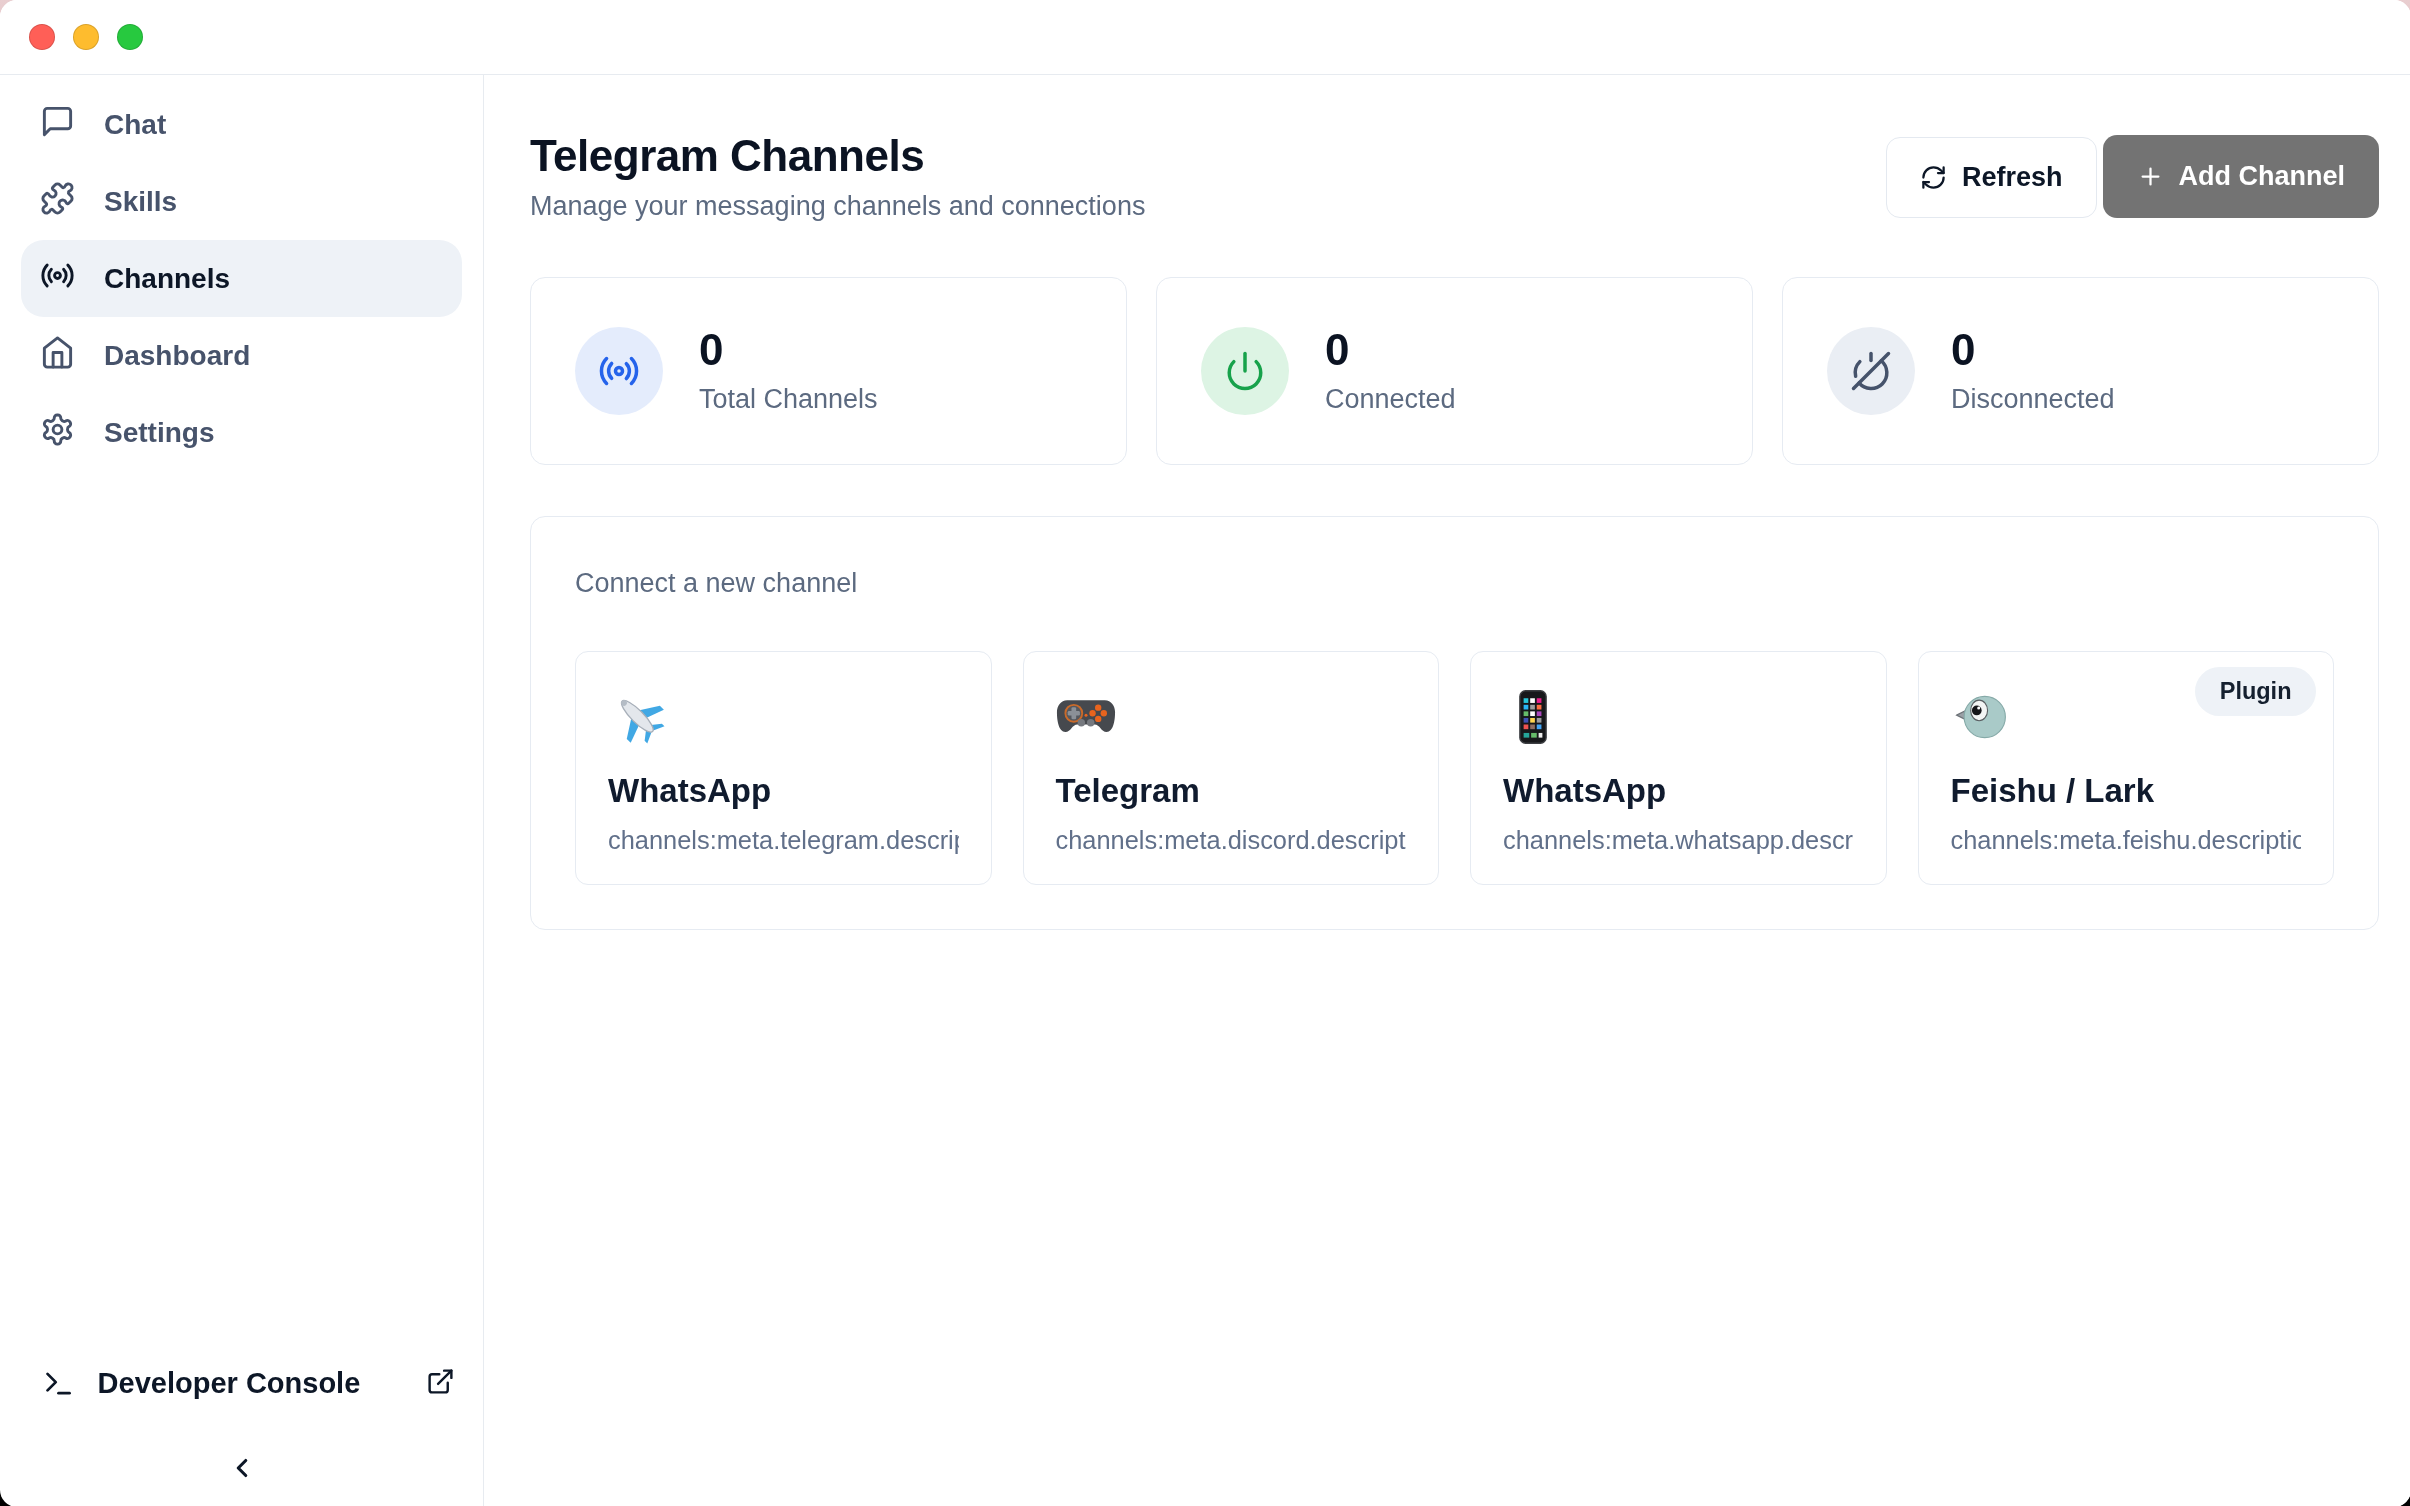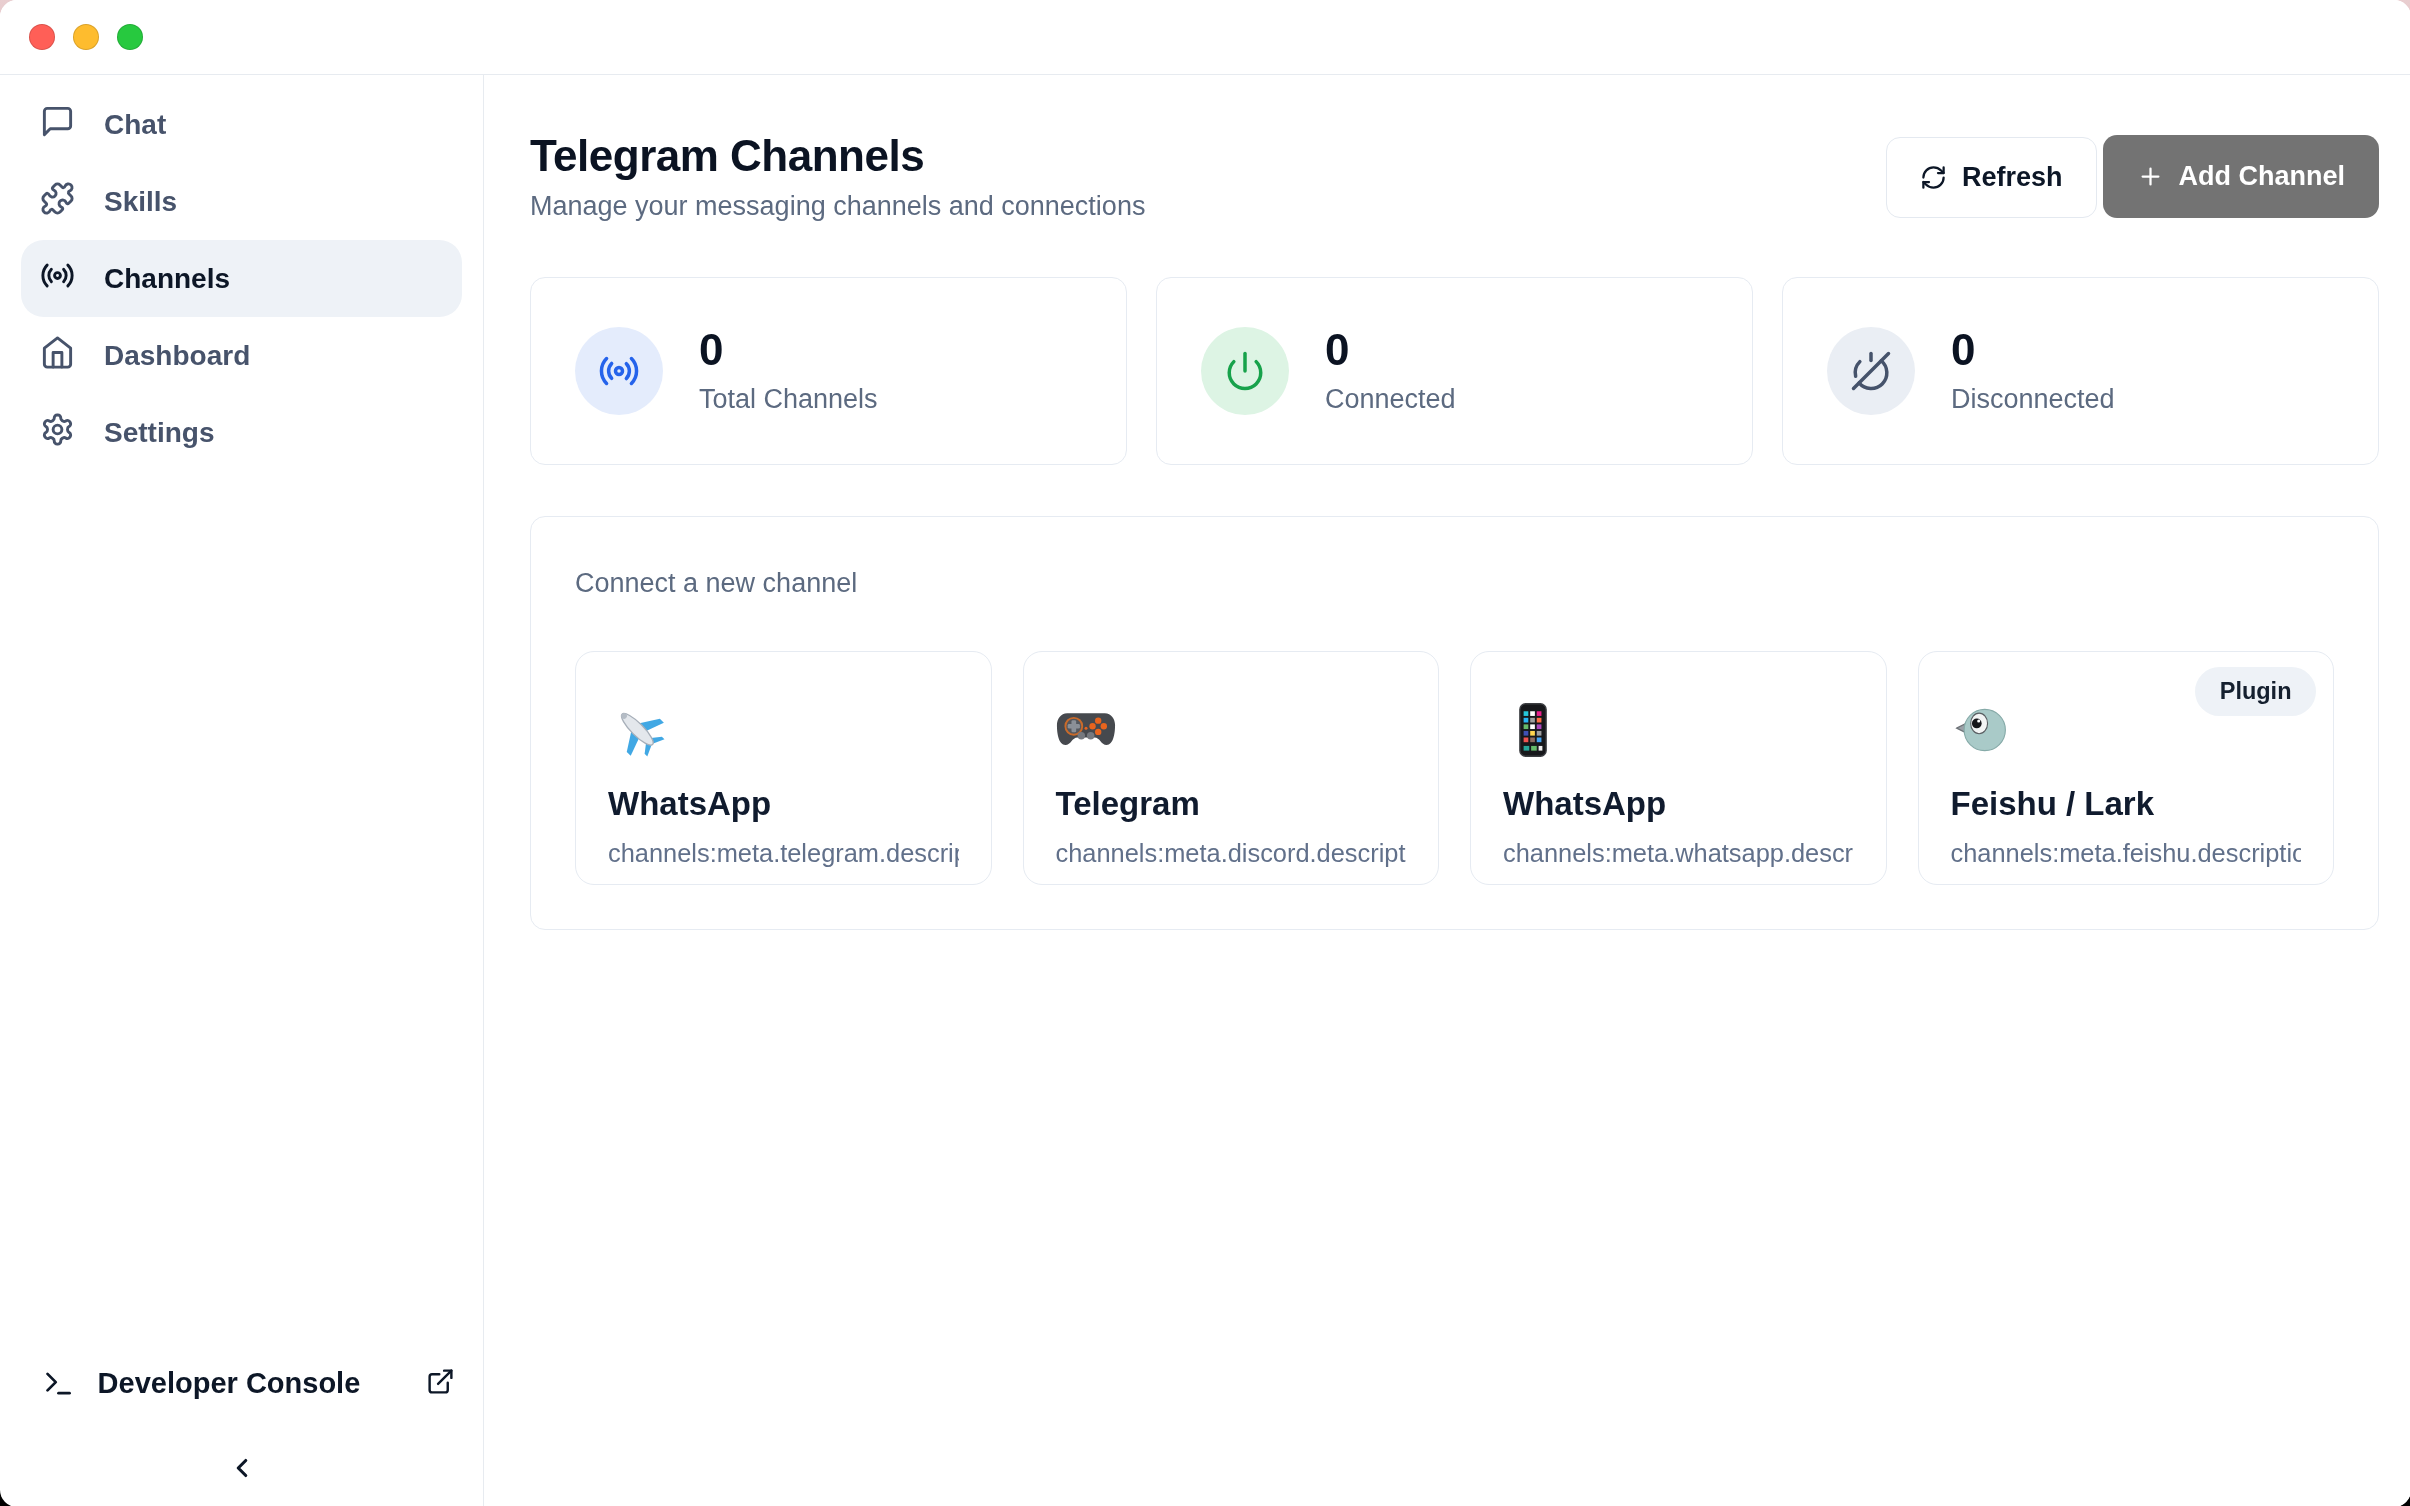--- a/index.html
+++ b/index.html
@@ -70,22 +70,22 @@
   .mirror { transform:scaleX(-1); }
   .stat-text { margin-left:36px; }
   .stat-value { font-size:44px; font-weight:800; color:#0b1322; line-height:1; }
   .stat-label { margin-top:12.2px; font-size:27px; color:#5c6a80; }
   
   .available { margin-top:51px; border:1.4px solid #e6ebf2; border-radius:15px; padding:41px 44px 44px; background:#fff; }
   .avail-title { font-size:41px; font-weight:800; letter-spacing:-0.5px; color:#0b1322; }
   .avail-subtitle { margin-top:9.4px; font-size:27px; color:#5c6a80; }
   .channel-grid { margin-top:52px; display:grid; grid-template-columns:repeat(4,1fr); gap:31px; }
   .channel-card {
-    position:relative; height:234px; border:1.4px solid #e6ebf2; border-radius:19px;
-    padding:48px 32px; background:#fff; cursor:pointer; overflow:hidden;
+    position:relative; height:234px; border:1.4px solid #e6ebf2; border-radius:13px;
+    padding:35px 32px; background:#fff; cursor:pointer; overflow:hidden;
   }
   .channel-icon { width:60px; height:60px; }
   .channel-icon svg { width:60px; height:60px; display:block; }
   .channel-name { margin-top:25.4px; font-size:33px; font-weight:700; color:#101b2e; }
   .channel-desc { margin-top:16px; font-size:25.4px; color:#61708a; white-space:nowrap; overflow:hidden; }
   .badge {
     position:absolute; top:15px; right:17px; background:#eef2f7; color:#15202f;
     border-radius:941px; padding:11.3px 24.5px; font-size:23.5px; font-weight:700;
   }
 </style>

